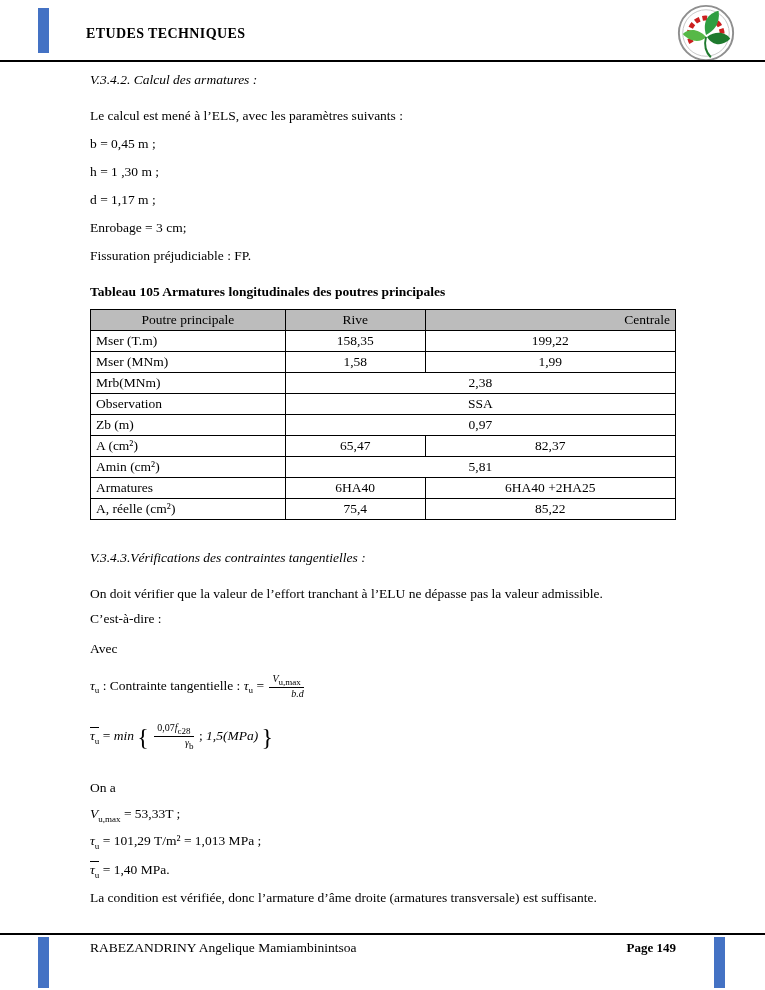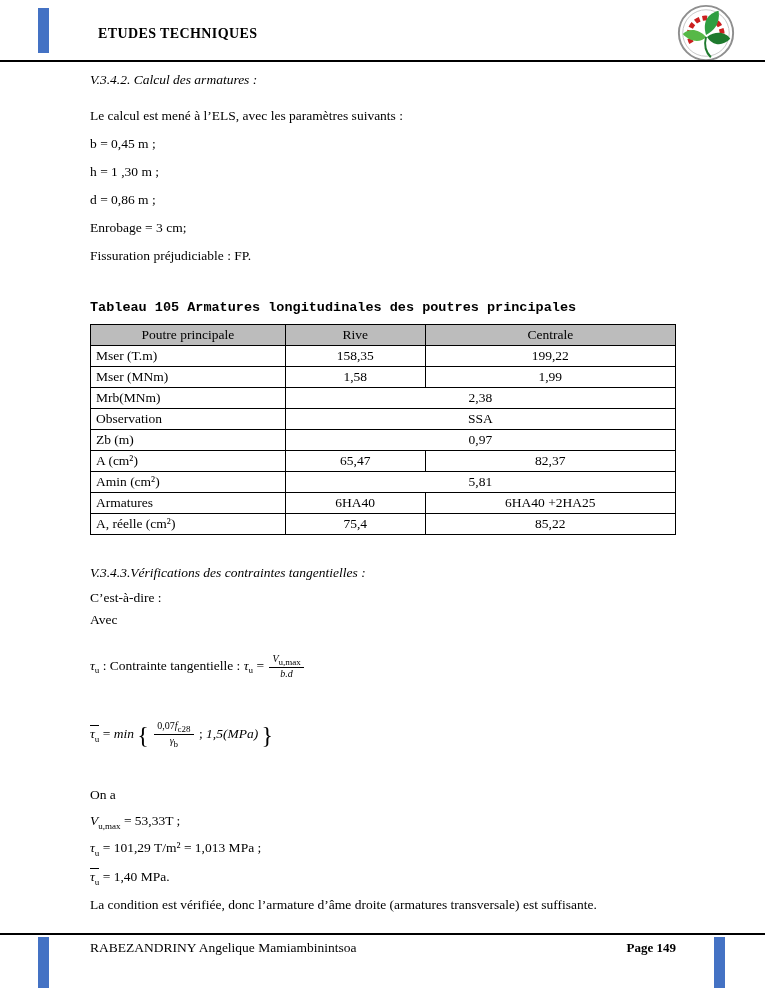--- a/index.html
+++ b/index.html
@@ -6,52 +6,52 @@
   html,body { background:#ffffff; }
   .page {
     position:relative; width:765px; height:990px; background:#fff;
     font-family:"Liberation Serif","DejaVu Serif",serif;
     font-size:13.5px; color:#000; overflow:hidden;
   }
   .accent-bar { position:absolute; width:11px; background:#4472C4; }
   .bar-top { left:38px; top:8px; height:45px; }
   .bar-bottom-left { left:38px; top:937px; height:51px; }
   .bar-bottom-right { left:714px; top:937px; height:51px; }
-  .header-title { position:absolute; left:98px; top:26px; font-weight:bold; font-size:14px; letter-spacing:0.4px; }
+  .header-title { position:absolute; left:86px; top:26px; font-weight:bold; font-size:14px; letter-spacing:0.4px; }
   .logo { position:absolute; left:674px; top:2px; width:64px; height:62px; }
   .rule { position:absolute; left:0; width:765px; height:2px; background:#000; }
   .header-rule { top:60px; }
   .footer-rule { top:933px; }
   .footer-author { position:absolute; left:90px; top:940px; font-size:13.5px; }
   .footer-page { position:absolute; right:89px; top:940px; font-weight:bold; font-size:13px; }
   .content { position:absolute; left:90px; top:70px; width:586px; }
   .sec-title { font-style:italic; margin-top:2px; }
   .sec-title-2 { font-style:italic; margin-top:30px; }
   .intro { margin-top:20px; }
   .param { margin-top:12px; }
-  .caption { margin-top:36px; font-weight:bold;font-family:Liberation Mono, monospace; }
+  .caption { margin-top:20px; font-weight:bold; }
   table { border-collapse:collapse; width:100%; margin-top:9px; font-size:13.5px; }
   td, th { border:1px solid #000; padding:1px 5px; height:21px; font-weight:normal; }
   th { background:#bcbcbc; text-align:center; }
   td.lbl { text-align:left; }
   td.val { text-align:center; }
-  .col1 { width:33.3%; } .col2 { width:23.9%; } .col3 { width:42.8%; }
+  .col1 { width:33.3%; } .col2 { width:23.9%; } .col3 { width:42.8%;text-align:right; }
   .para { margin-top:20px; text-align:justify; }
   .para2 { margin-top:9px; }
   .formula-center { margin-top:18px; text-align:center; font-size:14px; }
-  .avec { margin-top:6px; }
+  .avec { margin-top:14px; }
   .math-line { margin-top:12px; }
   .math-line-tall { margin-top:14px; }
   .spacer-ona { margin-top:24px; }
   .valline { margin-top:10px; }
   .conclusion { margin-top:10px; white-space:nowrap; }
   i { font-style:italic; }
   sub { font-size:9px; }
   .obar { display:inline-block; border-top:1px solid #000; padding-top:1px; line-height:1; }
-  .frac { display:inline-block; vertical-align:middle; text-align:center; font-size:10px; line-height:1.15; margin:13px 2px; }
+  .frac { display:inline-block; vertical-align:middle; text-align:right; font-size:10px; line-height:1.15; margin:4px 2px; }
   .frac .num { display:block; border-bottom:1px solid #000; padding:0 3px; }
   .frac .den { display:block; }
   .brace { font-size:24px; font-weight:300; vertical-align:middle; line-height:1; }
 </style>
 </head>
 <body>
 
 <div class="page">
 
   <div class="accent-bar bar-top"></div>
@@ -66,21 +66,21 @@
     <path d="M32 36 C30 44 32 52 37 57" fill="none" stroke="#1f7a2e" stroke-width="2"></path>
   </svg>
   <div class="rule header-rule"></div>
 
   <div class="content">
 
     <div class="sec-title">V.3.4.2. Calcul des armatures :</div>
     <div class="intro">Le calcul est mené à l’ELS, avec les paramètres suivants :</div>
     <div class="param">b = 0,45 m ;</div>
     <div class="param">h = 1 ,30 m ;</div>
-    <div class="param">d = 0,86 m ;</div>
+    <div class="param">d = 1,17 m ;</div>
     <div class="param">Enrobage = 3 cm;</div>
     <div class="param">Fissuration préjudiciable : FP.</div>
 
     <div class="caption">Tableau 105 Armatures longitudinales des poutres principales</div>
 
     <table>
       <tbody>
           <tr>
         <th class="col1">Poutre principale</th>
         <th class="col2">Rive</th>
@@ -124,20 +124,21 @@
       </tr>
       <tr>
         <td class="lbl">A, réelle (cm²)</td>
         <td class="val">75,4</td>
         <td class="val">85,22</td>
       </tr>
     </tbody>
       </table>
 
     <div class="sec-title-2">V.3.4.3.Vérifications des contraintes tangentielles :</div>
+    <div class="para">On doit vérifier que la valeur de l’effort tranchant à l’ELU ne dépasse pas la valeur admissible.</div>
     <div class="para2">C’est-à-dire :</div>
 
 
     <div class="avec">Avec</div>
 
     <div class="math-line">
       <i>τ</i><sub>u</sub>
       <span>: Contrainte tangentielle :</span>
       <i>τ</i><sub>u</sub>
       <span>=</span>

